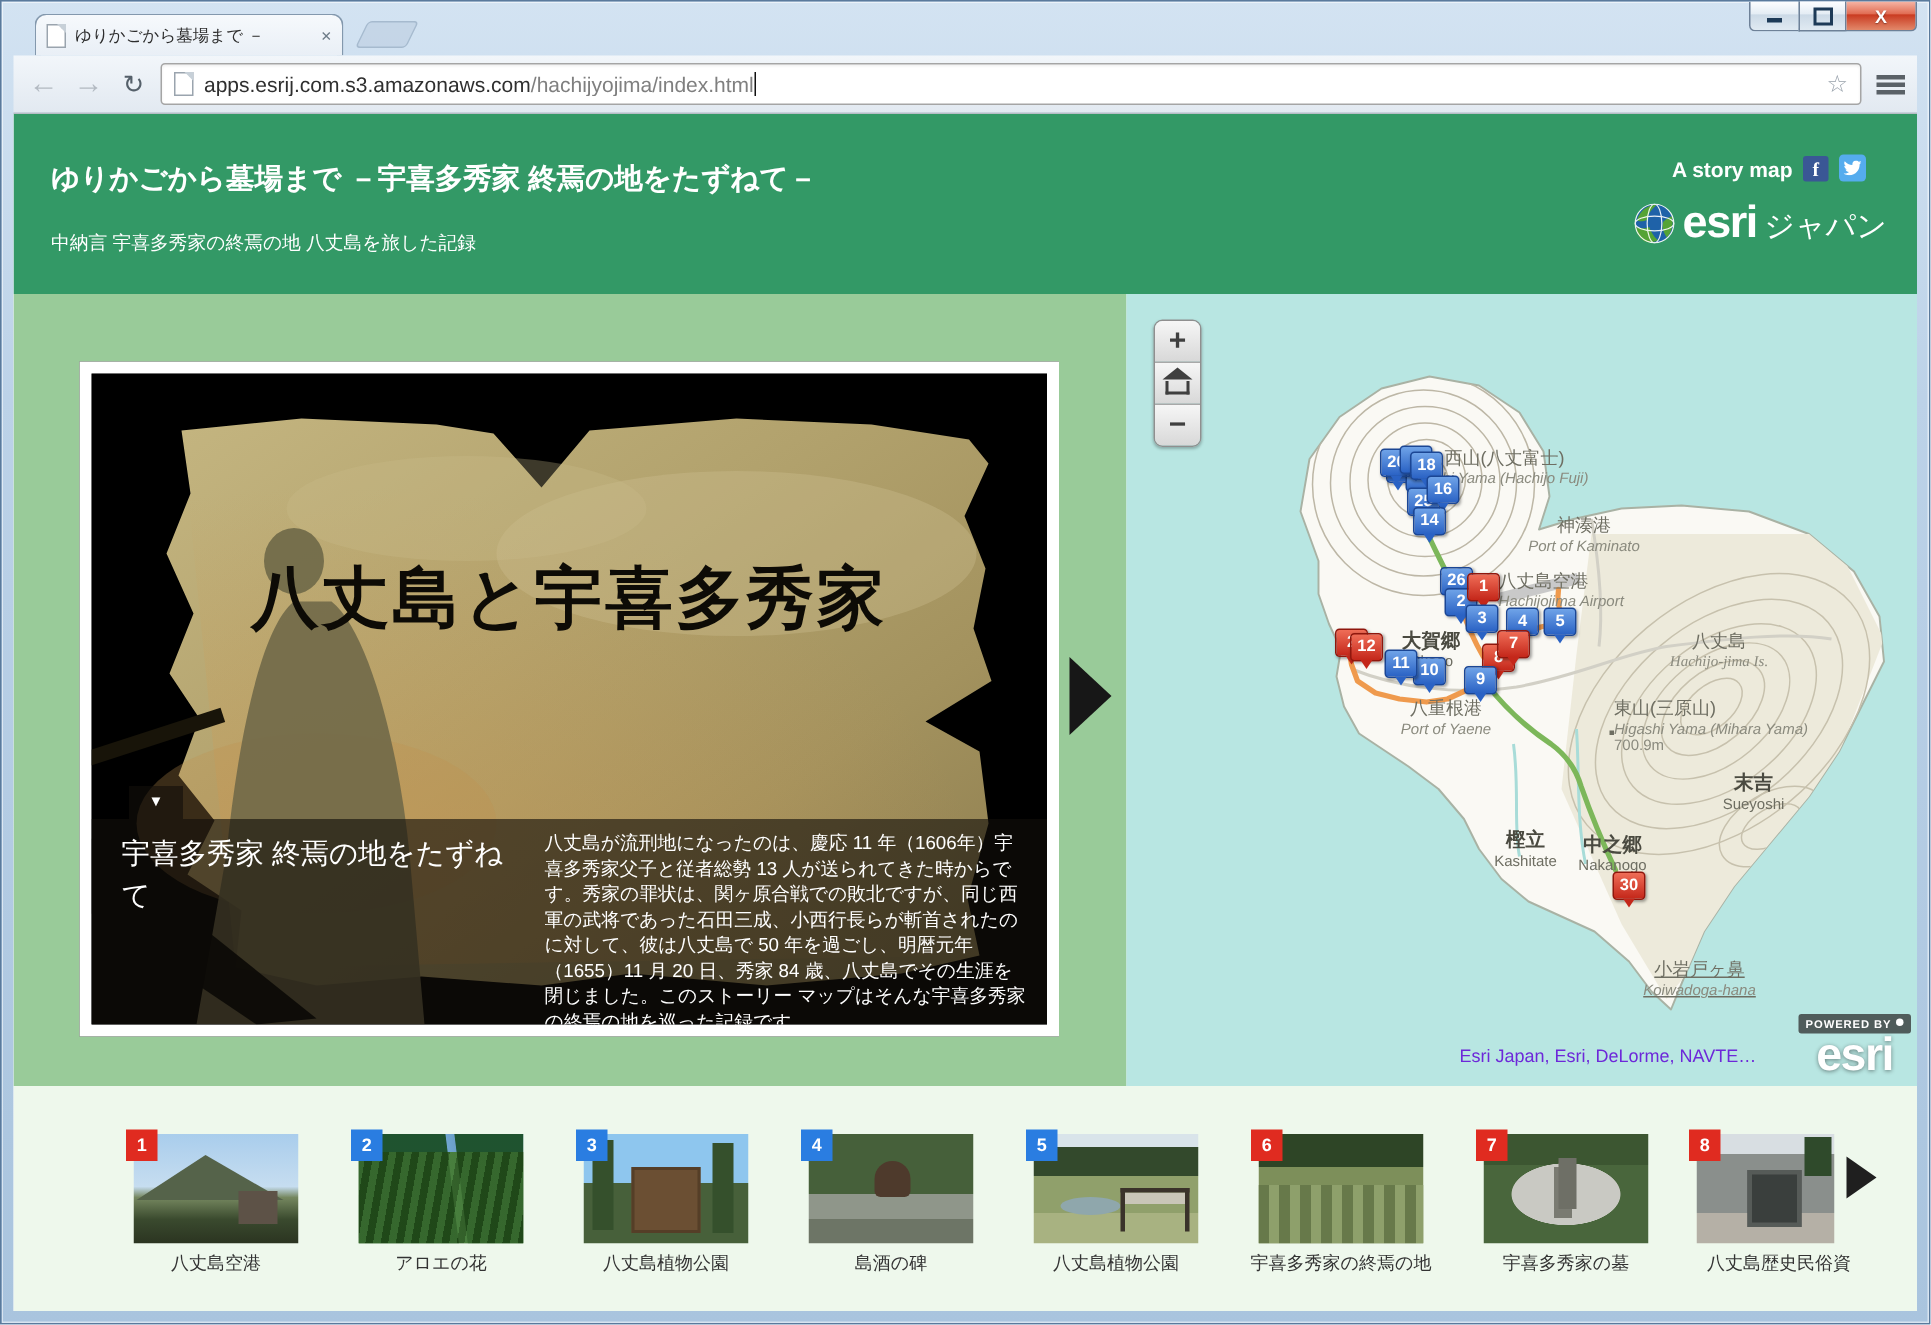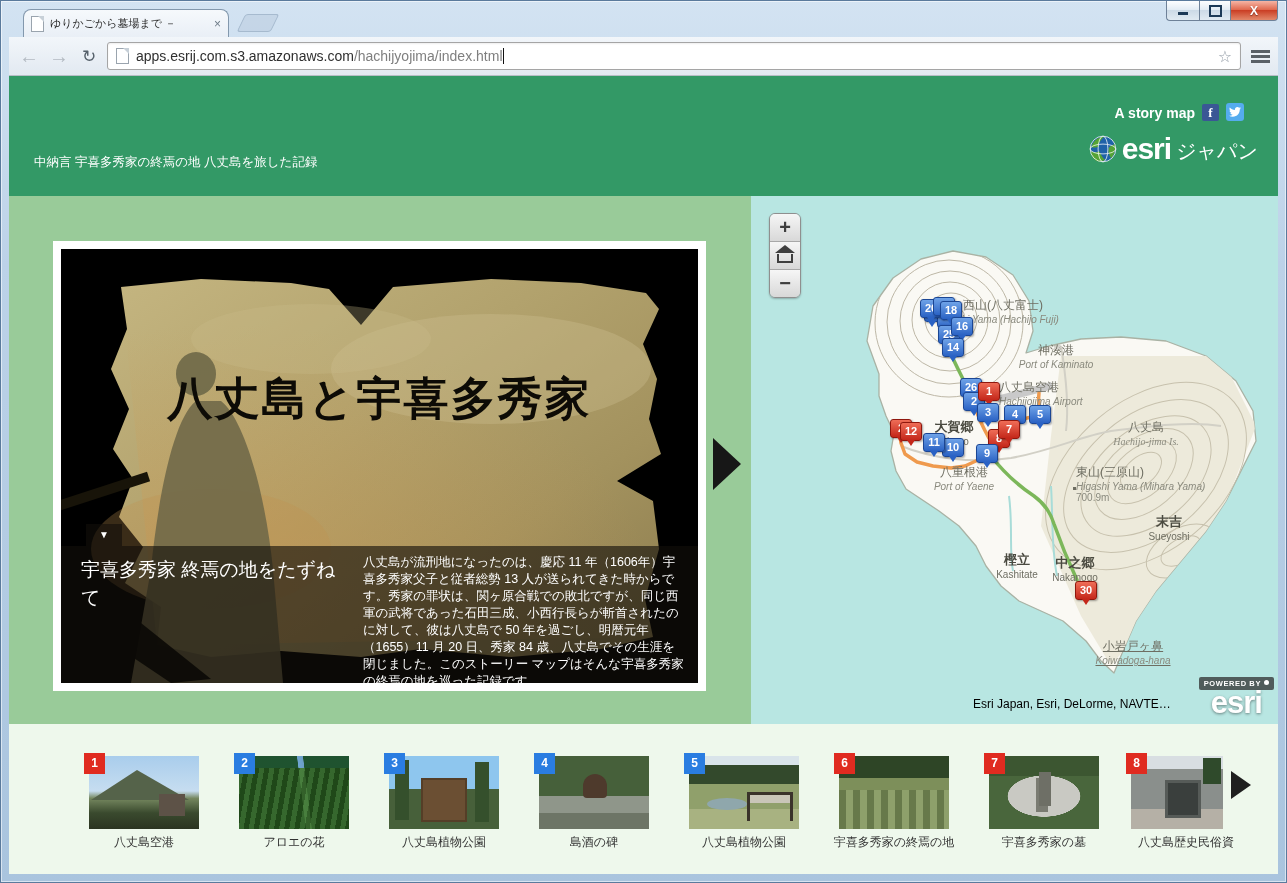--- a/index.html
+++ b/index.html
@@ -88,21 +88,21 @@
   .maplabel.town .jp{font-weight:bold;font-size:13px;}
   .maplabel.town .en{font-style:normal;color:#6e6e62;}
   .pin{position:absolute;width:20px;height:17px;border-radius:3px;z-index:2;text-align:center;
     color:#fff;font-size:11px;font-weight:bold;line-height:17px;box-shadow:1px 1px 2px rgba(0,0,0,.35);}
   .pin::after{content:"";position:absolute;left:50%;top:100%;margin-left:-4px;
     border:4px solid transparent;border-top:6px solid #2a62c4;}
   .pin.blue{background:linear-gradient(180deg,#6fa3e8,#2a62c4);border:1px solid #1b4694;}
   .pin.red{background:linear-gradient(180deg,#ef6d57,#c4271a);border:1px solid #8f170d;}
   .pin.red::after{border-top-color:#c4271a;}
   .pin.tail{width:14px;height:12px;z-index:1;}
-  .attrib{position:absolute;left:222px;top:501px;font-size:12px;color:#000000;z-index:5;}
+  .attrib{position:absolute;left:222px;top:501px;font-size:12px;color:#6d28d9;z-index:5;}
   .poweredby{position:absolute;right:6px;bottom:8px;z-index:5;text-align:center;}
   .pb-badge{display:inline-block;background:rgba(45,45,45,.75);color:#fff;font-size:7.5px;letter-spacing:.6px;
     padding:2px 5px;border-radius:2px;font-weight:bold;}
   .pb-badge .dot{display:inline-block;width:5px;height:5px;background:#fff;border-radius:50%;margin-left:3px;vertical-align:1px;}
   .pb-esri{color:#fff;font-size:31px;font-weight:bold;line-height:.85;letter-spacing:-1px;text-shadow:0 1px 3px rgba(0,0,0,.45);}
   
   .app-footer{position:absolute;left:0;top:648px;width:1271px;height:152px;background:#eef8ec;}
   .thumb{position:absolute;top:32px;width:110px;}
   .thumb-img{width:110px;height:73px;position:relative;overflow:hidden;}
   .thumb:nth-child(8) .thumb-img{width:92px;}
@@ -173,20 +173,21 @@
     <div class="menu-icon">
         <i></i>
         <i></i>
         <i></i>
       </div>
   </div>
 
   <div class="viewport">
 
     <div class="app-header">
+      <div class="hdr-title">ゆりかごから墓場まで －宇喜多秀家 終焉の地をたずねて－</div>
       <div class="hdr-sub">中納言 宇喜多秀家の終焉の地 八丈島を旅した記録</div>
       <div class="storymap">
         <span class="lbl">A story map</span>
         <span class="fb">f</span>
         <span class="tw">
           <svg width="12" height="10" viewBox="0 0 24 20">
               <path fill="#fff" d="M24 2.4c-.9.4-1.8.7-2.8.8 1-.6 1.8-1.6 2.2-2.7-1 .6-2 1-3.1 1.2C19.4.7 18.1 0 16.7 0c-2.7 0-4.9 2.2-4.9 4.9 0 .4 0 .8.1 1.1C7.8 5.8 4.1 3.9 1.7.9 1.2 1.7 1 2.5 1 3.4c0 1.7.9 3.2 2.2 4.1-.8 0-1.6-.2-2.2-.6v.1c0 2.4 1.7 4.4 3.9 4.8-.4.1-.8.2-1.3.2-.3 0-.6 0-.9-.1.6 2 2.4 3.4 4.6 3.4-1.7 1.3-3.8 2.1-6.1 2.1-.4 0-.8 0-1.2-.1 2.2 1.4 4.8 2.2 7.5 2.2 9.1 0 14-7.5 14-14v-.6c1-.7 1.8-1.6 2.5-2.5z"></path>
             </svg>
         </span>
       </div>

